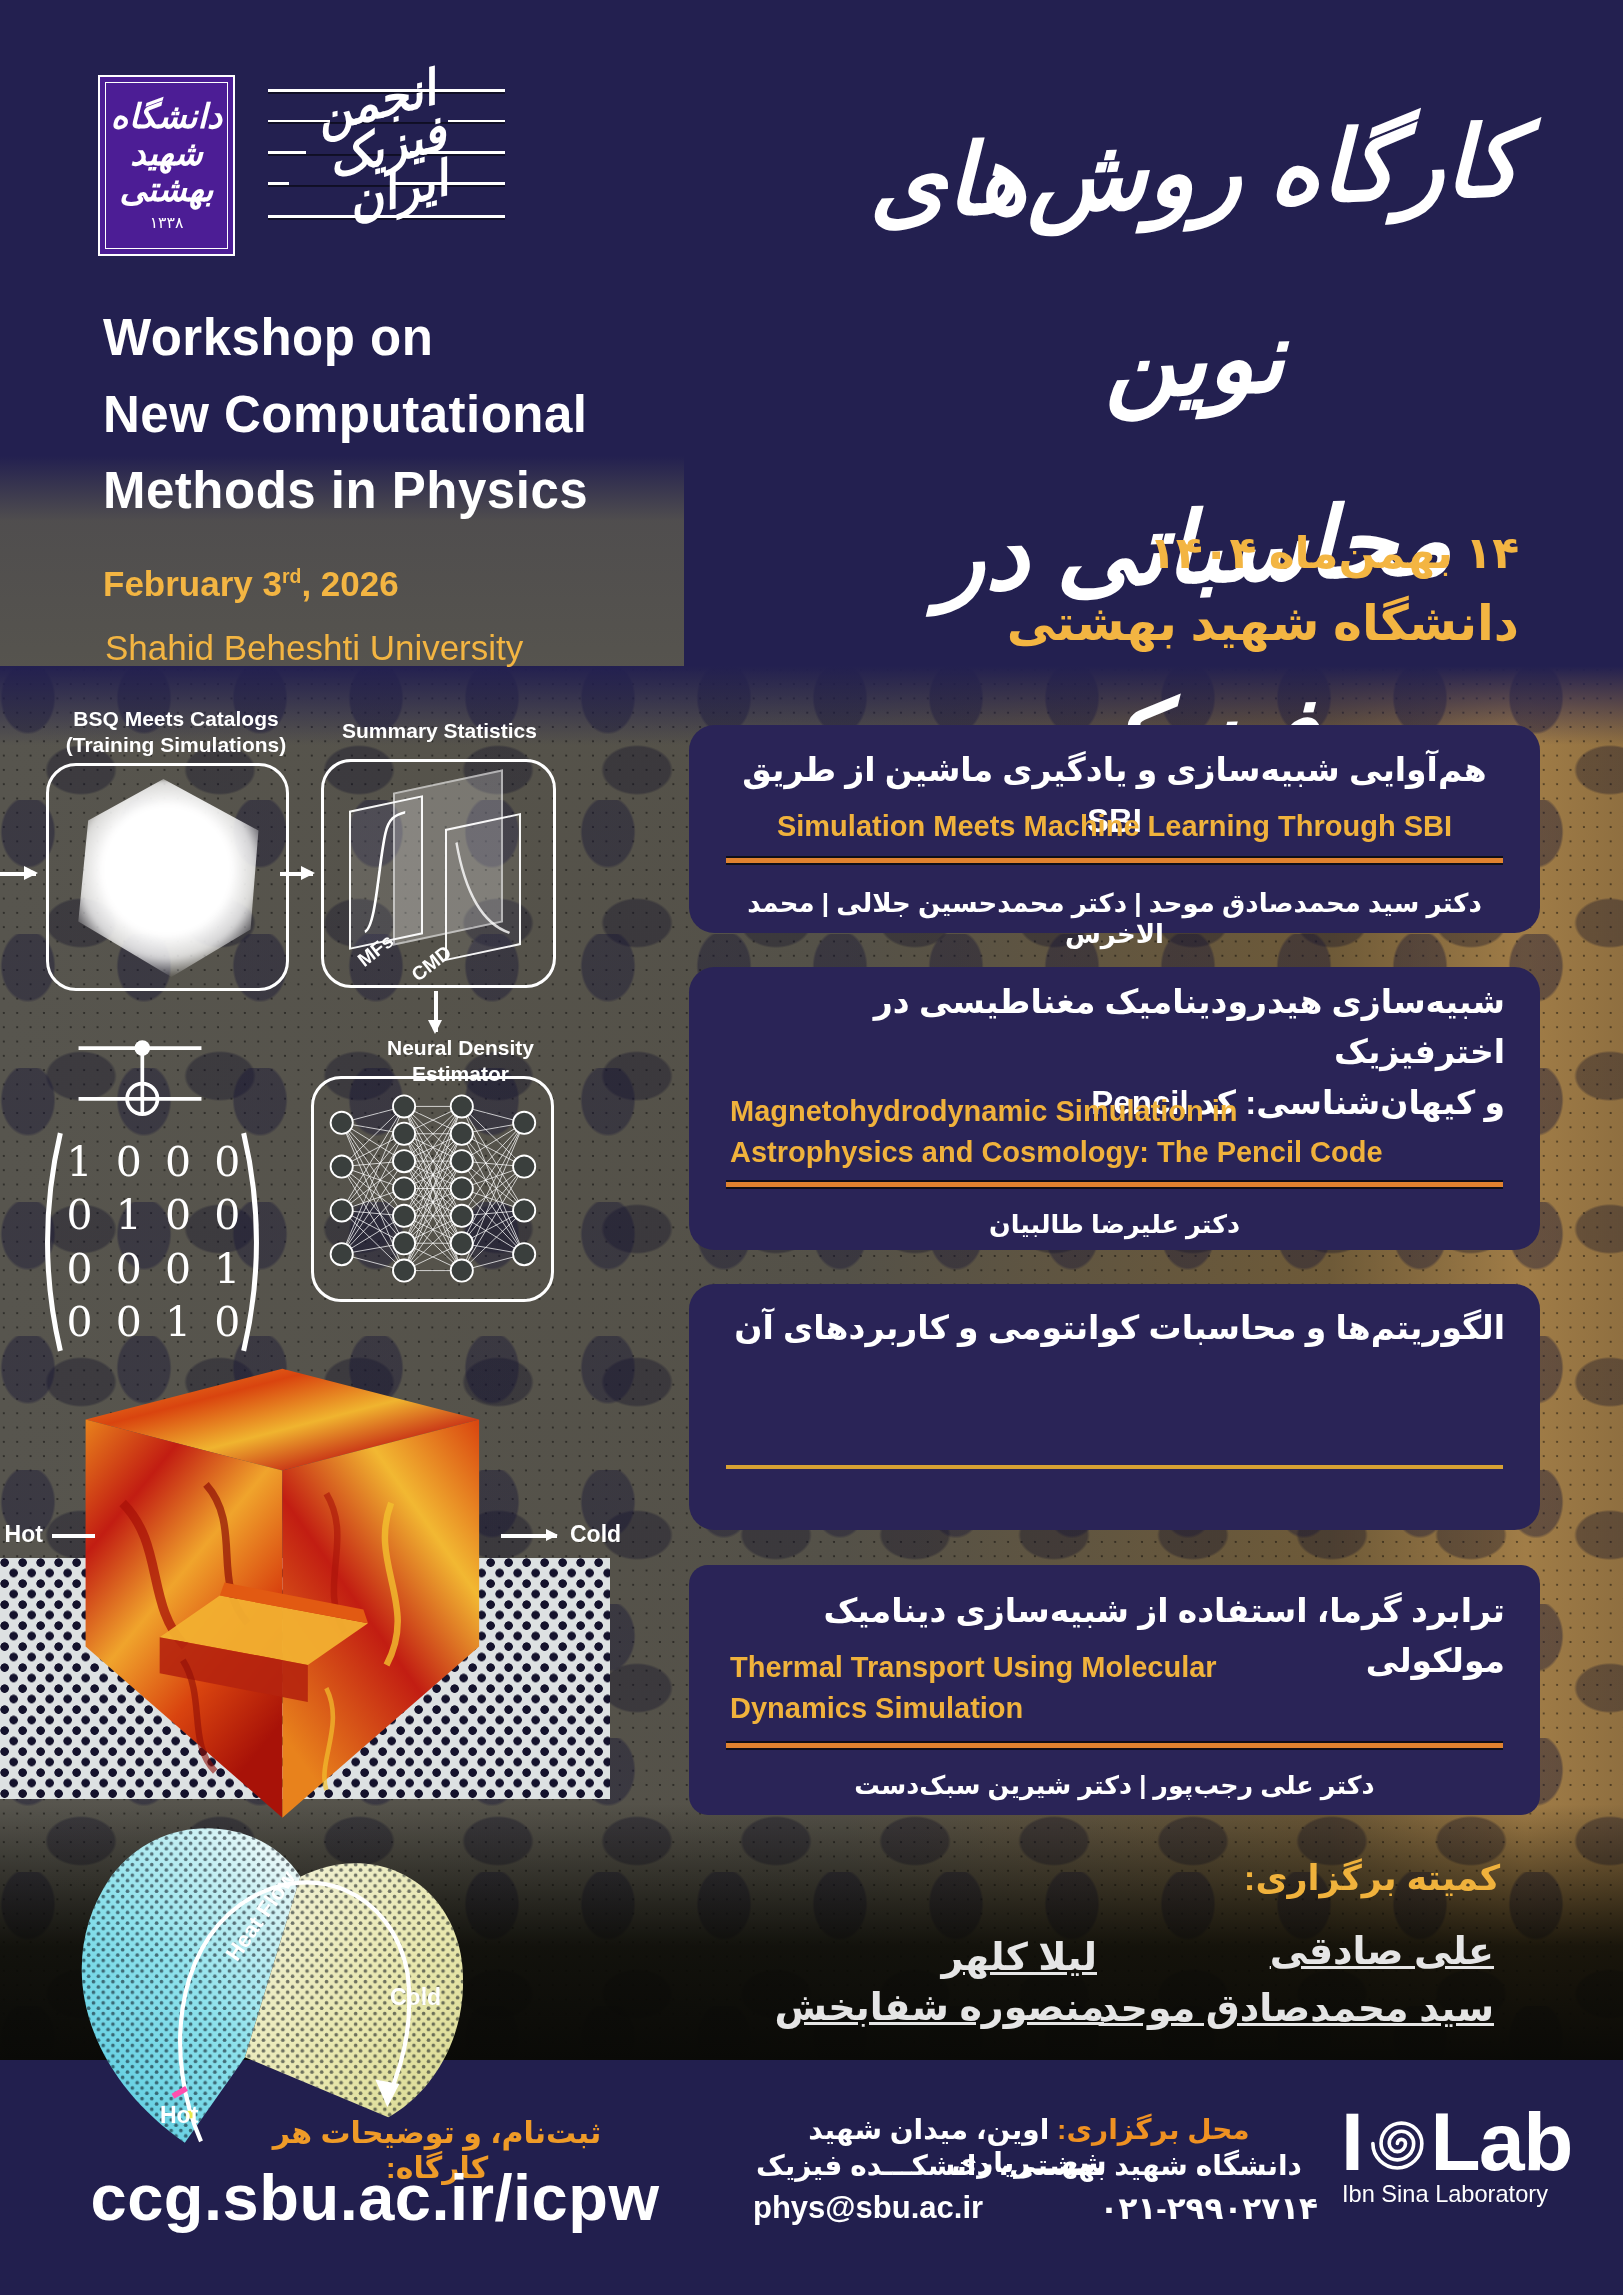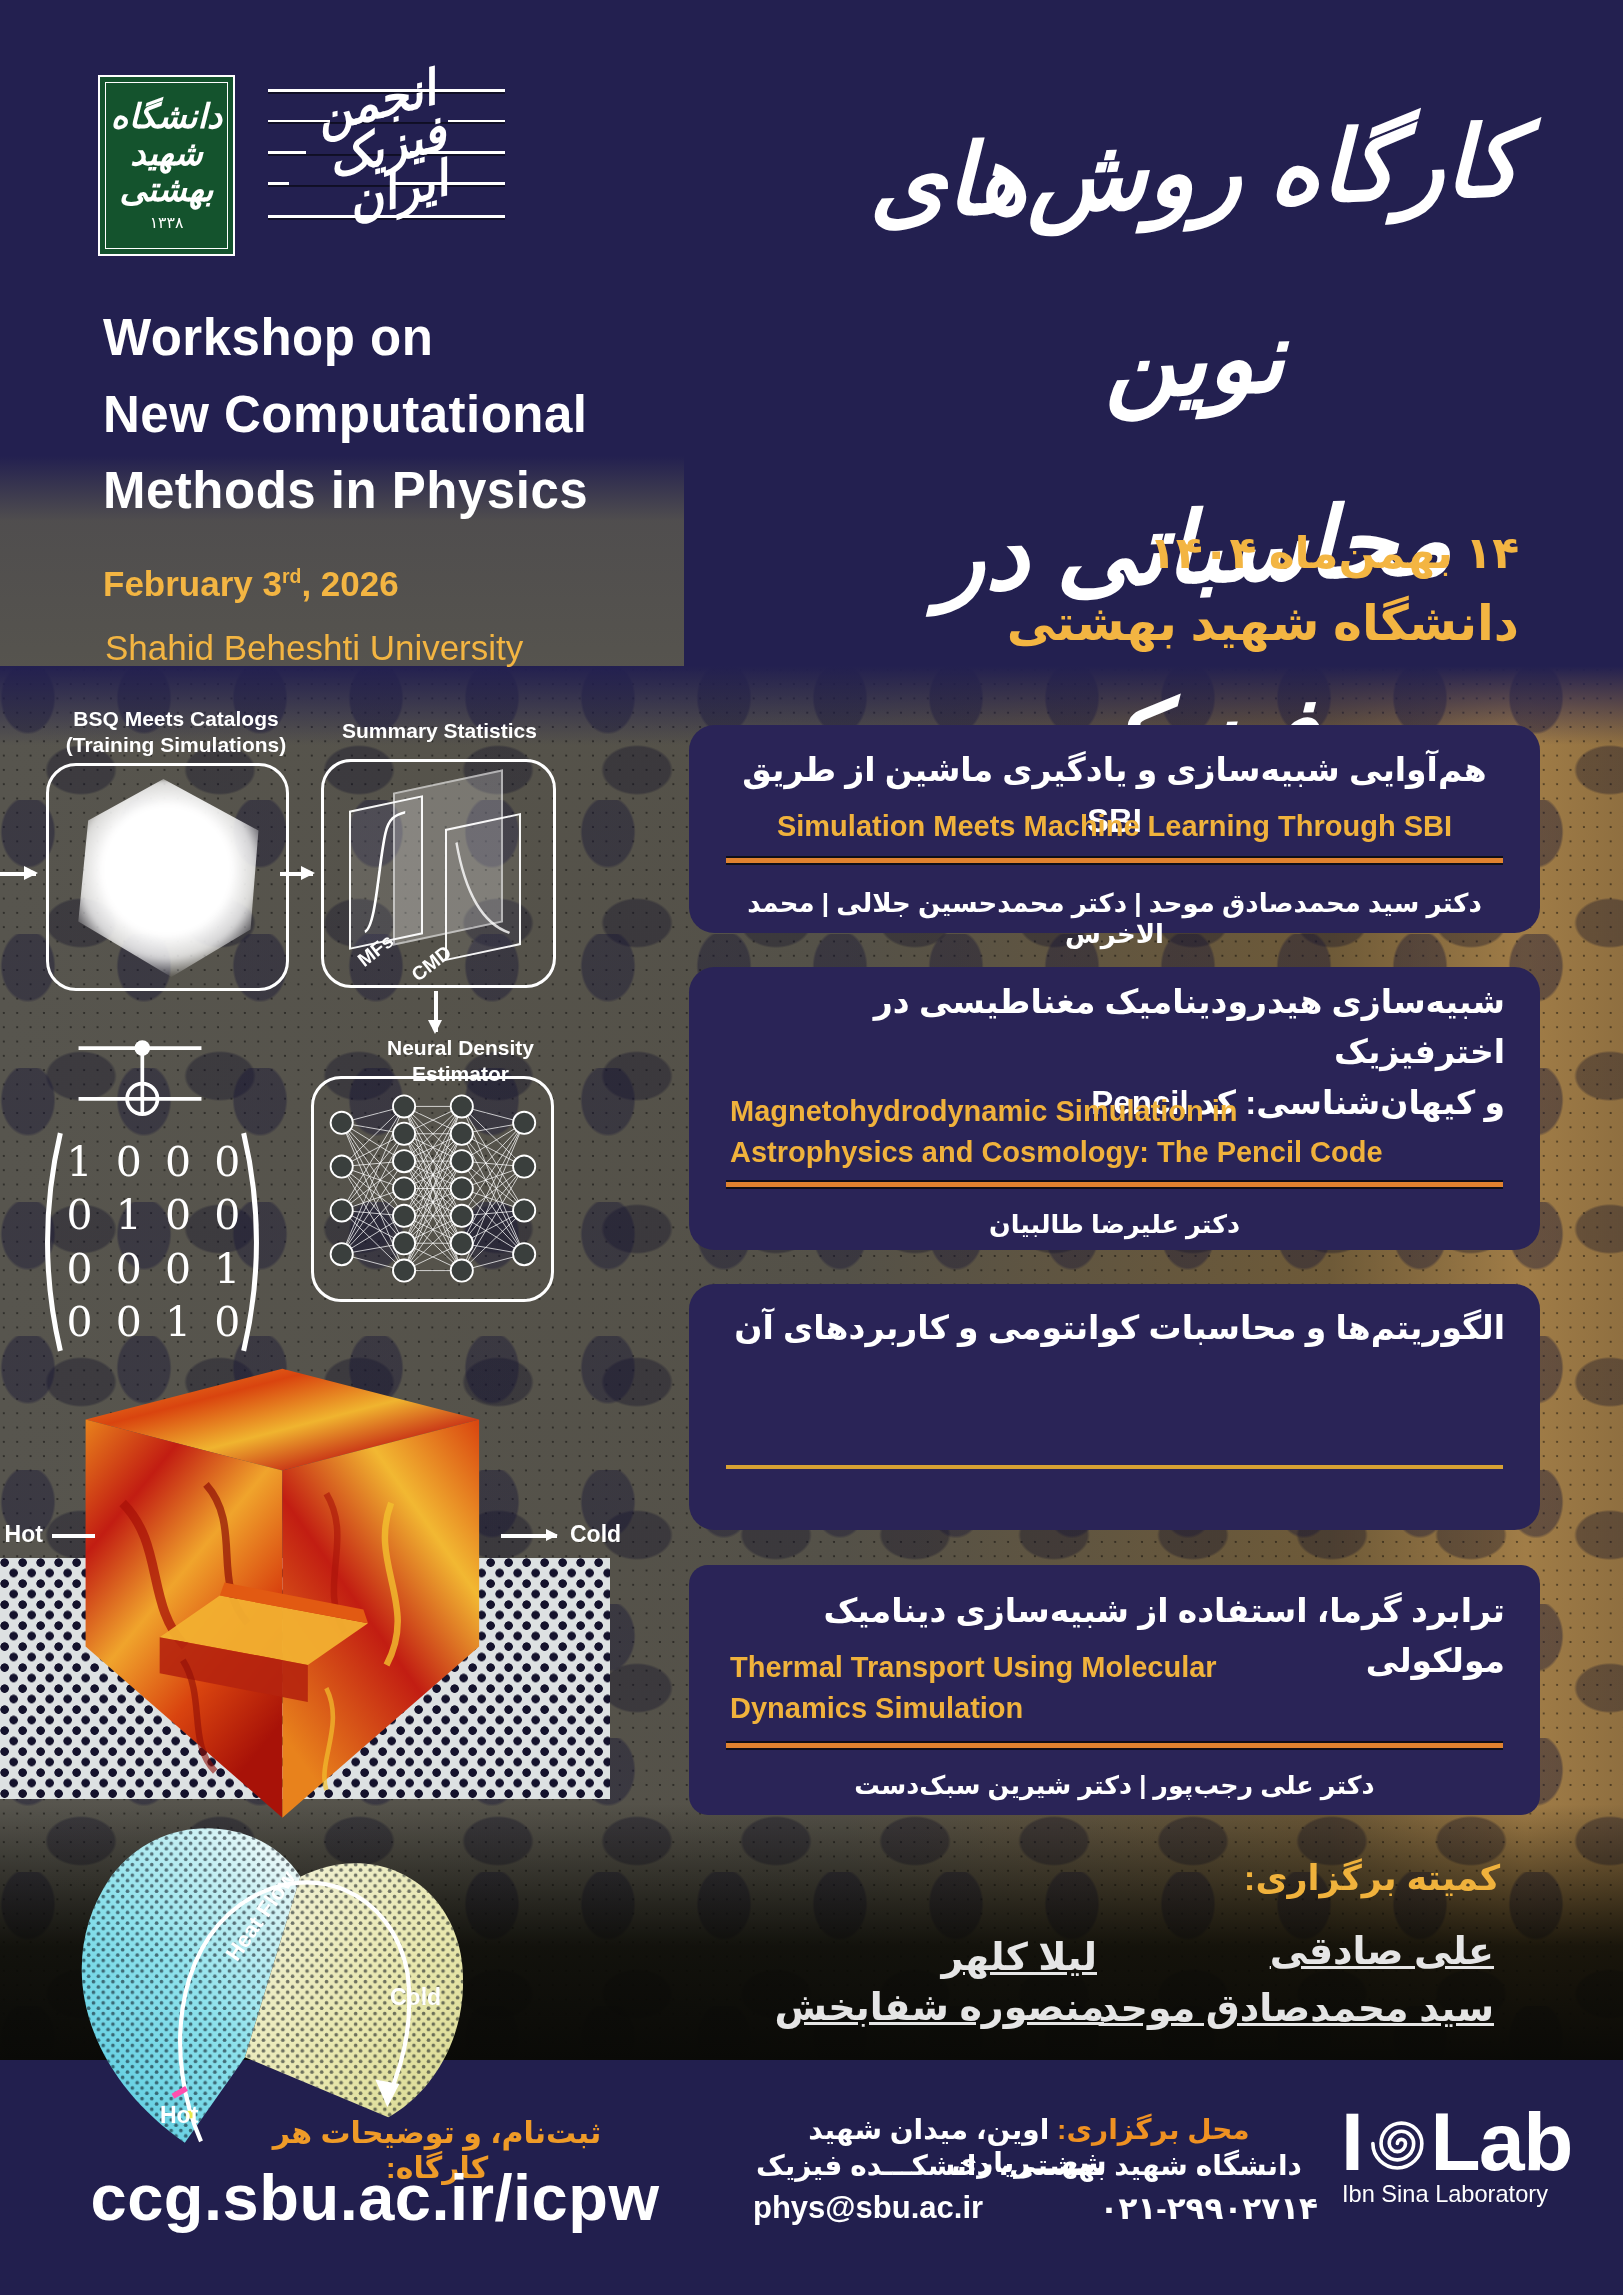--- a/index.html
+++ b/index.html
@@ -28,21 +28,21 @@
     background:linear-gradient(180deg,#232050 0,rgba(35,32,80,0) 100%);
   }
   .bg-mid::after{
     content:""; position:absolute; left:0; right:0; bottom:0; height:259px;
     background:linear-gradient(180deg, rgba(10,10,6,0) 0, rgba(9,9,4,.88) 55%, #0a0a07 100%);
   }
   .bg-footer{ position:absolute; left:0; top:2060px; width:100%; height:236px; background:#221f4e; z-index:2; }
 
   
   .hdr{ z-index:4; position:absolute; }
-  .sbu-logo{ left:98px; top:75px; width:137px; height:181px; border:2.8px solid #fff; background:#14532d; padding:5.1px; }
+  .sbu-logo{ left:98px; top:75px; width:137px; height:181px; border:2.8px solid #fff; background:#4c1d95; padding:5.1px; }
   .sbu-inner{ width:100%; height:100%; border:1.9px solid #fff; display:flex; flex-direction:column; align-items:center; justify-content:center; gap:1.9px; }
   .sbu-word{ font-size:34px; font-weight:bold; line-height:1.02; direction:rtl; font-style:italic; }
   .sbu-year{ font-size:15.7px; letter-spacing:2.8px; margin-top:3.7px; }
   .psi-logo{ left:268px; top:89px; width:237px; height:130px; }
   .pl{ position:absolute; left:0; right:0; height:2.8px; background:#fff; box-shadow:0 1.9px 0 rgba(0,0,0,.55); }
   .pl1{ top:0; }
   .pl2{ top:30.5px; background:linear-gradient(90deg,#fff 0 26%,transparent 26% 76%,#fff 76% 100%); }
   .pl3{ top:62px; background:linear-gradient(90deg,#fff 0 16%,transparent 16% 60%,#fff 60% 100%); }
   .pl4{ top:93px; background:linear-gradient(90deg,#fff 0 9%,transparent 9% 52%,#fff 52% 100%); }
   .pl5{ top:126px; }

